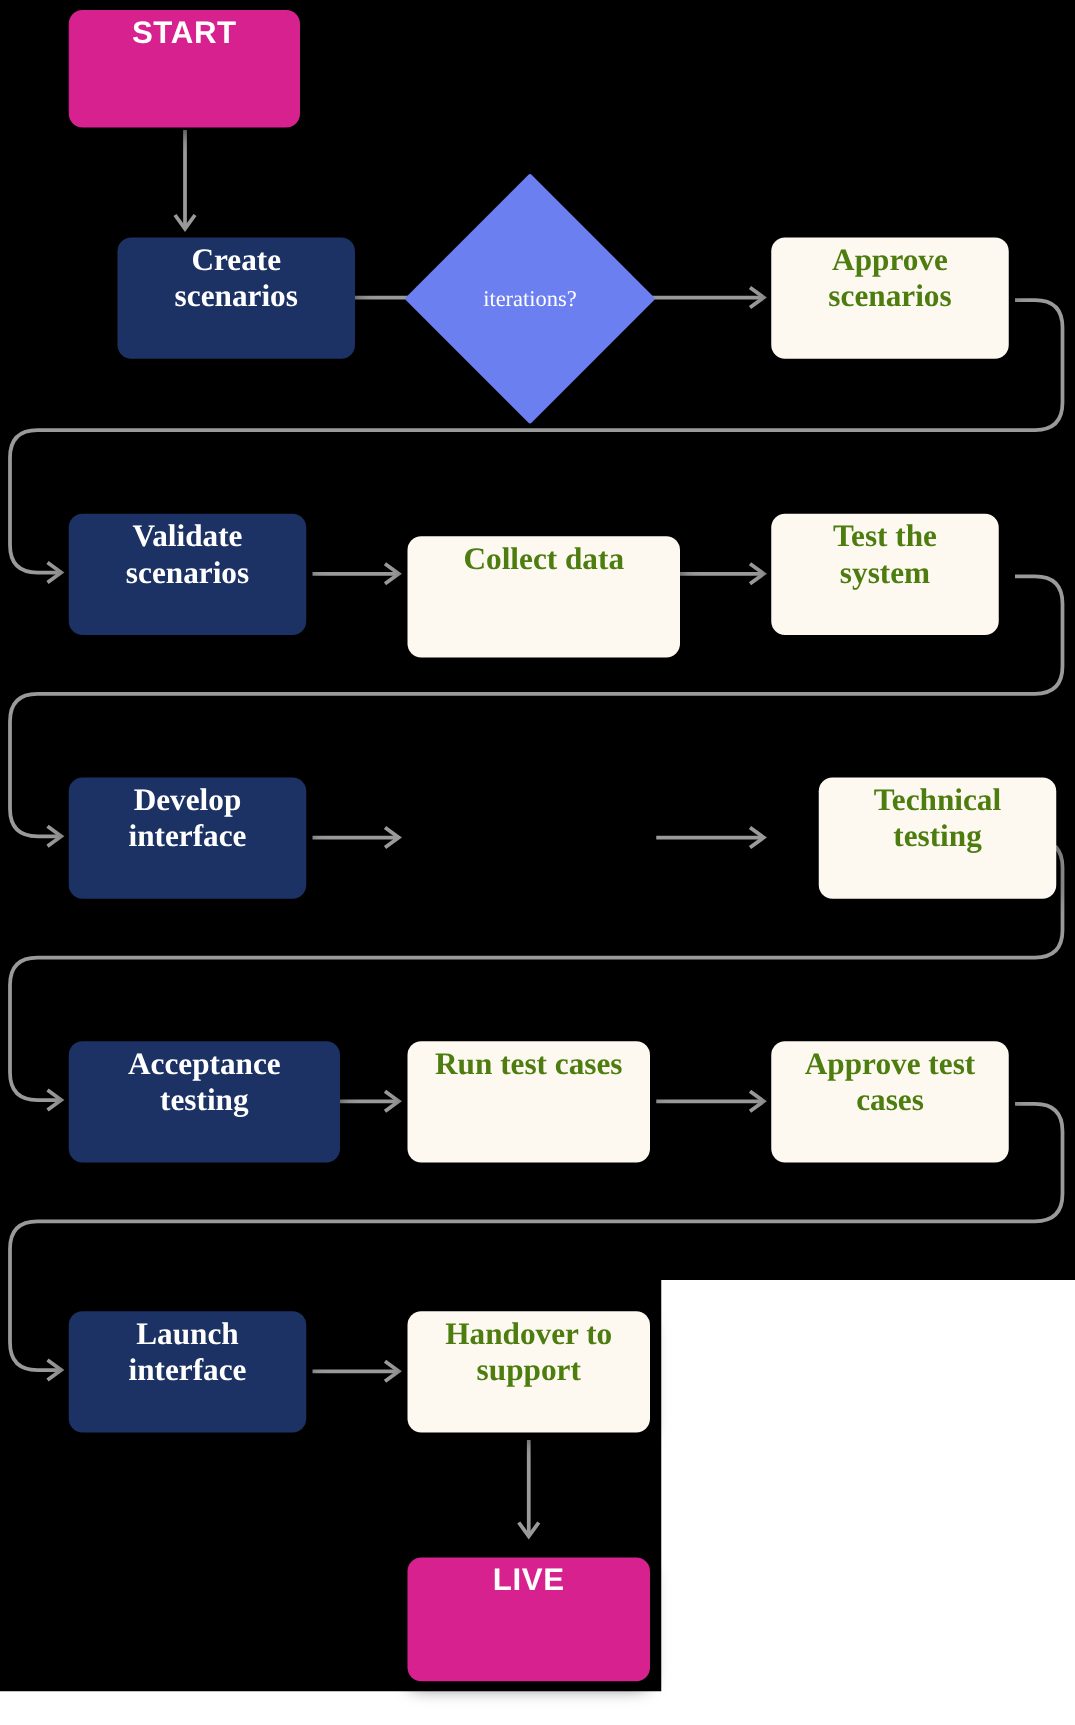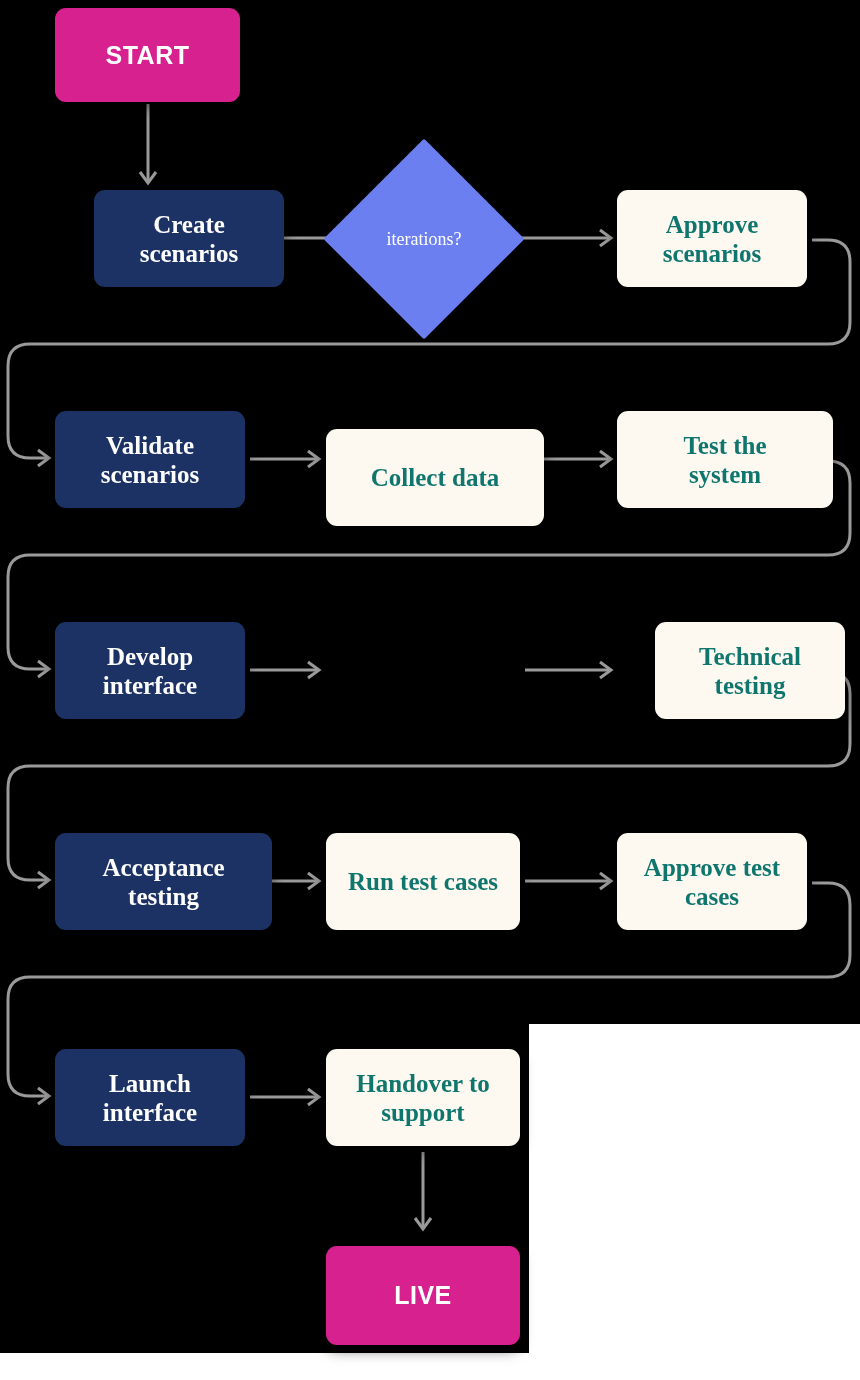--- a/index.html
+++ b/index.html
@@ -48,45 +48,44 @@
     stroke-linecap: butt;
     stroke-linejoin: round;
   }
   .edge-head { fill: none; stroke: #9a9a9a; stroke-width: 3; }
 
   
   .node {
     position: absolute;
     box-sizing: border-box;
     display: flex;
-    align-items: center;
     justify-content: center;
     text-align: center;
     border-radius: 11px;
     line-height: 1.16;
-    padding: 20px 8px;
+    padding: 4px 8px;
     box-shadow: 0 5px 14px rgba(0,0,0,0.55);
   }
   .node.terminal {
     background: #D6218F;
     color: #ffffff;
     font-family: "Liberation Sans", "DejaVu Sans", sans-serif;
     font-weight: bold;
     font-size: 25px;
     letter-spacing: 0.5px;
   }
   .node.primary {
     background: #1C3264;
     color: #ffffff;
     font-weight: bold;
     font-size: 25px;
   }
   .node.secondary {
     background: #FDF8F0;
-    color: #0f766e;
+    color: #4d7c0f;
     font-weight: bold;
     font-size: 25px;
   }
 
   
   .decision {
     position: absolute;
     display: flex;
     align-items: center;
     justify-content: center;
@@ -217,21 +216,21 @@
   </div>
 
   <div class="node primary" style="left:55px; top:411px; width:190px; height:97px;">
     <span>Validate<br>scenarios</span>
   </div>
 
   <div class="node secondary" style="left:326px; top:429px; width:218px; height:97px;">
     <span>Collect data</span>
   </div>
 
-  <div class="node secondary" style="left:617px; top:411px; width:216px; height:97px;">
+  <div class="node secondary" style="left:617px; top:411px; width:182px; height:97px;">
     <span>Test the<br>system</span>
   </div>
 
   <div class="node primary" style="left:55px; top:622px; width:190px; height:97px;">
     <span>Develop<br>interface</span>
   </div>
 
 
   <div class="node secondary" style="left:617px; top:622px; width:190px; height:97px;margin-left:38px;">
     <span>Technical<br>testing</span>

